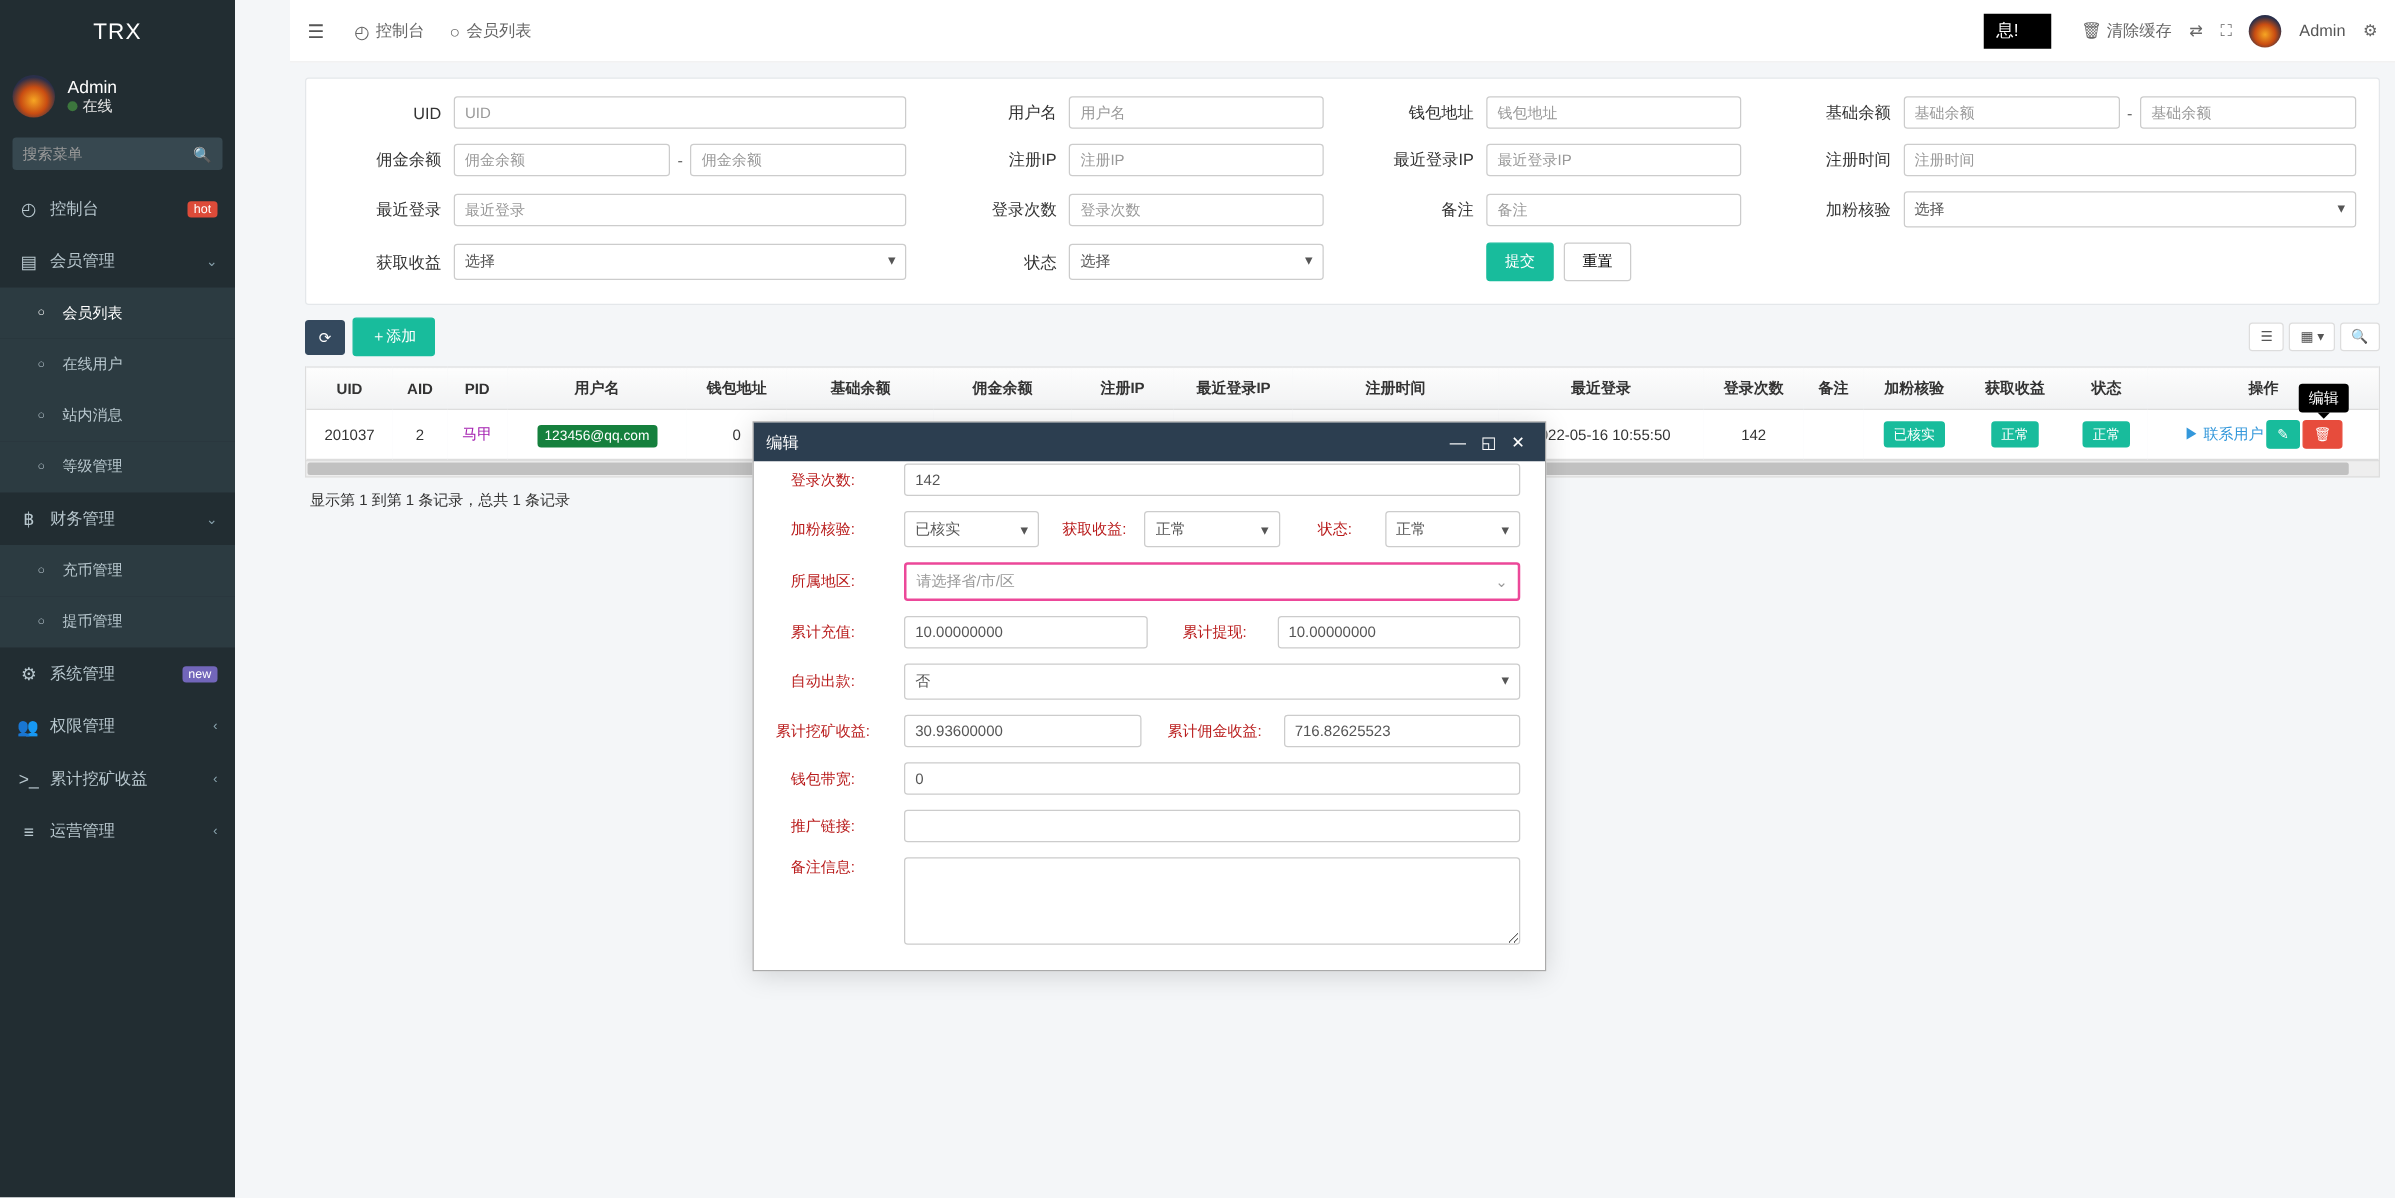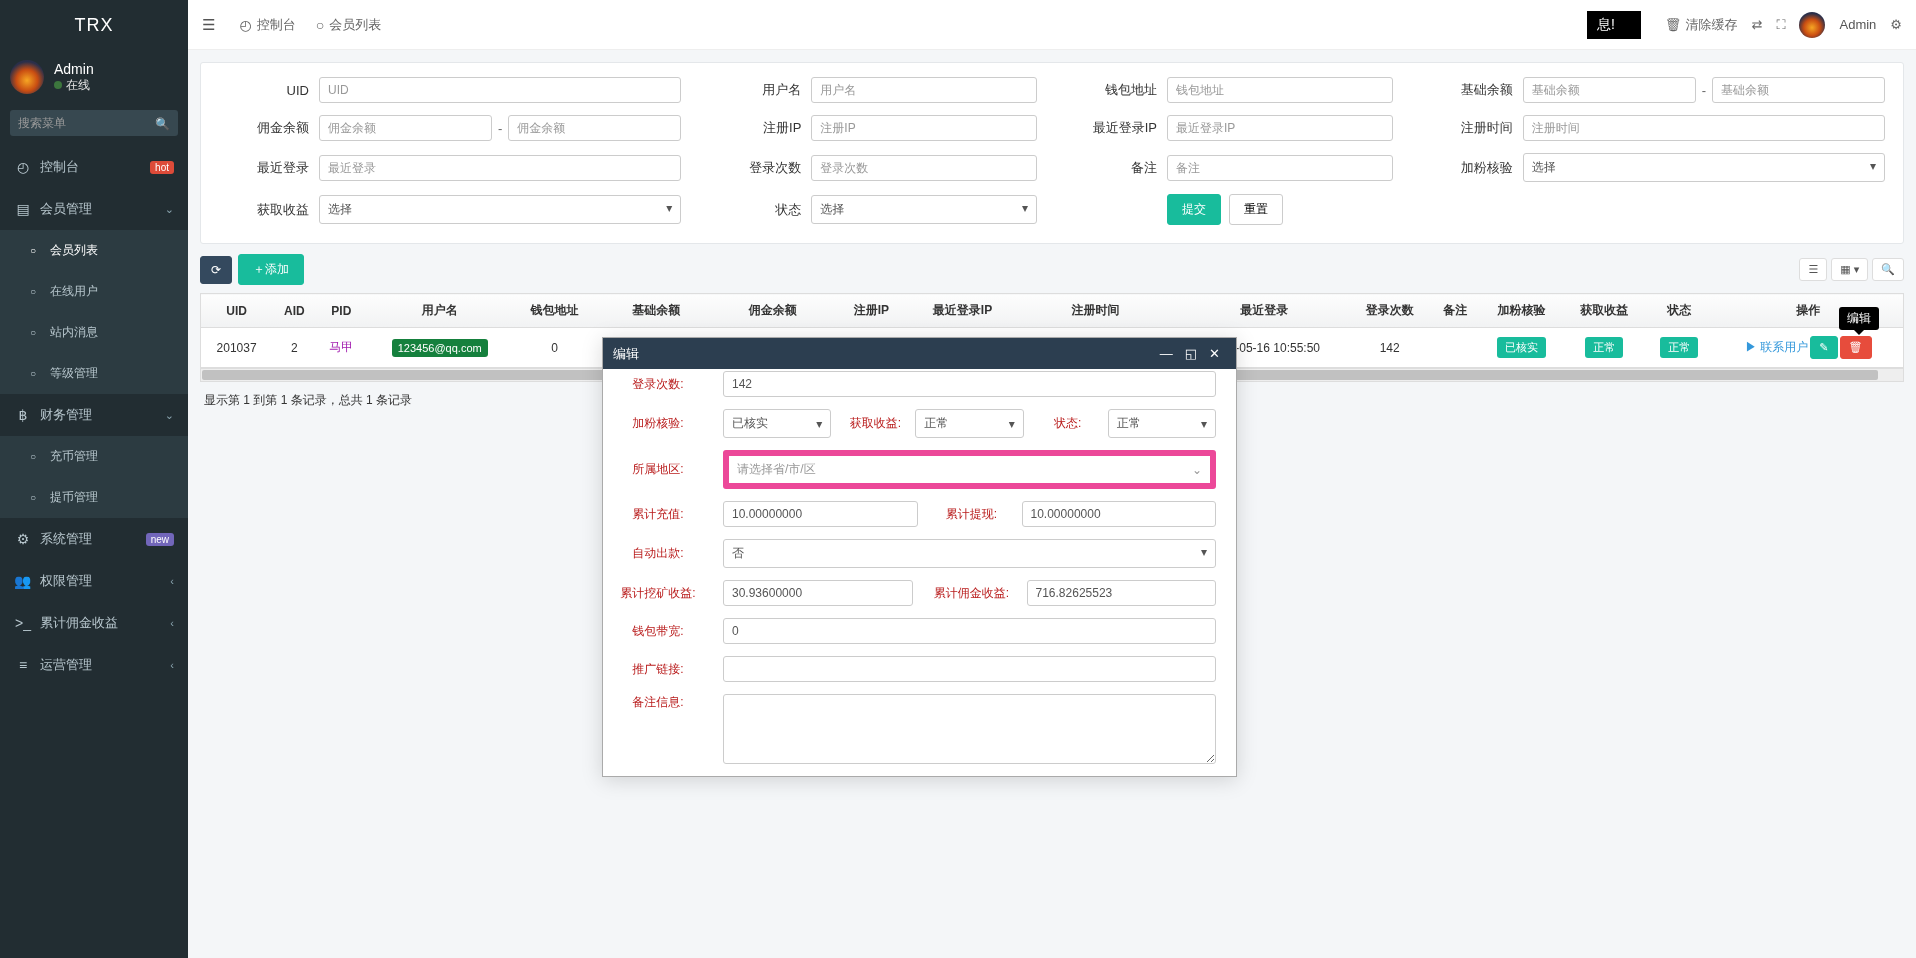--- a/index.html
+++ b/index.html
@@ -1,17 +1,17 @@
 <!DOCTYPE html>
 <html><head>
 <meta charset="utf-8">
 <style>
 * { box-sizing: border-box; margin: 0; padding: 0; }
 body { font-family: -apple-system, "Helvetica Neue", Arial, sans-serif; font-size: 13px; color: #333; background: #f4f6f8; overflow: hidden; }
-.app { display: flex; height: 100vh; }
+.app { display: flex; height: 100vh; gap: 44px; }
 
 
 .sidebar { width: 188px; background: #222d32; color: #b8c7ce; display: flex; flex-direction: column; flex-shrink: 0; }
 .brand { height: 50px; display: flex; align-items: center; justify-content: center; color: #fff; font-size: 18px; font-weight: 300; letter-spacing: 1px; }
 .user-panel { display: flex; align-items: center; padding: 10px; }
 .avatar { width: 34px; height: 34px; border-radius: 50%; background: radial-gradient(circle at 50% 60%, #f6a623 0%, #c94d12 40%, #2a2f4a 70%); margin-right: 10px; }
 .user-panel .name { color: #fff; font-size: 14px; }
 .status-dot { display: inline-block; width: 8px; height: 8px; border-radius: 50%; background: #3c763d; margin-right: 4px; }
 .status-txt { font-size: 12px; color: #e7e7e7; }
 .search-wrap { padding: 6px 10px 10px; position: relative; }
@@ -83,21 +83,21 @@
 .modal-body { flex: 1; overflow-y: auto; padding: 8px 20px 12px 0; }
 .mfield { display: flex; align-items: center; margin: 12px 0; }
 .mfield label { width: 110px; text-align: center; margin-right: 10px; color: #b91c1c; font-size: 12px; }
 .mfield .inp, .mfield .sel { font-size: 12px; }
 .mfield.inline2 { flex-wrap: nowrap; }
 .mfield.inline2 label { width: auto; min-width: 60px; margin-left: 14px; }
 .mfield.inline2 label:first-child { width: 110px; margin-left: 0; }
 .minp-sm { width: 130px; }
 .textarea { flex: 1; height: 70px; border: 1px solid #ccc; border-radius: 3px; padding: 4px; }
 .sel-sm { width: 76px; }
-.region-sel { flex: 1; border: 6px solid #ec4899; padding: 5px 8px; border-radius: 3px; font-size: 12px; color: #999; display: flex; justify-content: space-between; align-items: center; }
+.region-sel { flex: 1; border: 2px solid #ec4899; padding: 5px 8px; border-radius: 3px; font-size: 12px; color: #999; display: flex; justify-content: space-between; align-items: center; }
 
 .tooltip-black { position: absolute; right: 18px; top: -29px; background: #000; color: #fff; padding: 3px 8px; border-radius: 3px; font-size: 12px; z-index: 50; }
 .tooltip-black::after { content: ""; position: absolute; left: 50%; top: 100%; transform: translateX(-50%); border: 5px solid transparent; border-top-color: #000; }
 
 .op-cell { display: flex; align-items: center; justify-content: center; gap: 2px; position: relative; }
 </style>
 </head>
 <body>
 
 <div class="app">
@@ -159,21 +159,21 @@
           <span>系统管理</span>
           <span class="badge-new">new</span>
         </li>
         <li>
           <span class="nico">👥</span>
           <span>权限管理</span>
           <span class="arrow">‹</span>
         </li>
         <li>
           <span class="nico">&gt;_</span>
-          <span>累计佣金收益</span>
+          <span>累计挖矿收益</span>
           <span class="arrow">‹</span>
         </li>
         <li>
           <span class="nico">≡</span>
           <span>运营管理</span>
           <span class="arrow">‹</span>
         </li>
       </ul>
   </aside>
 

